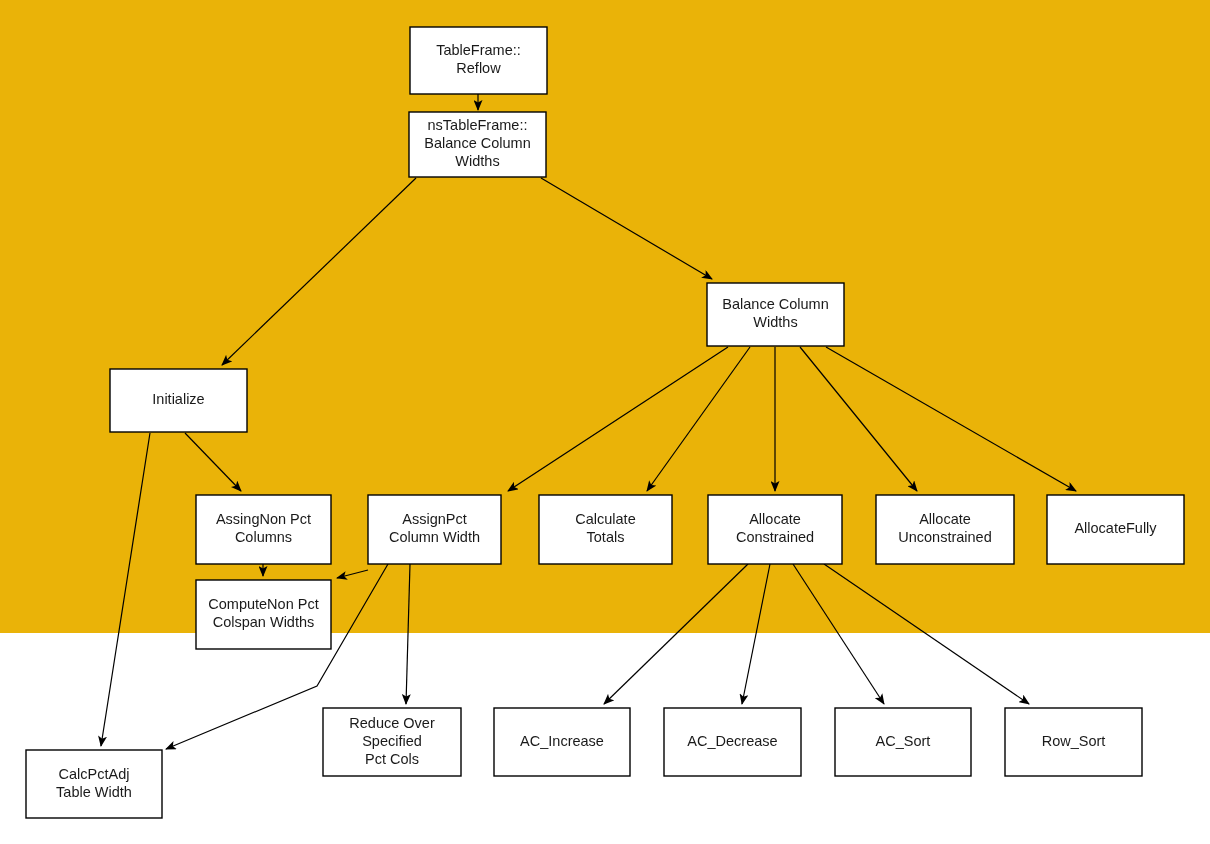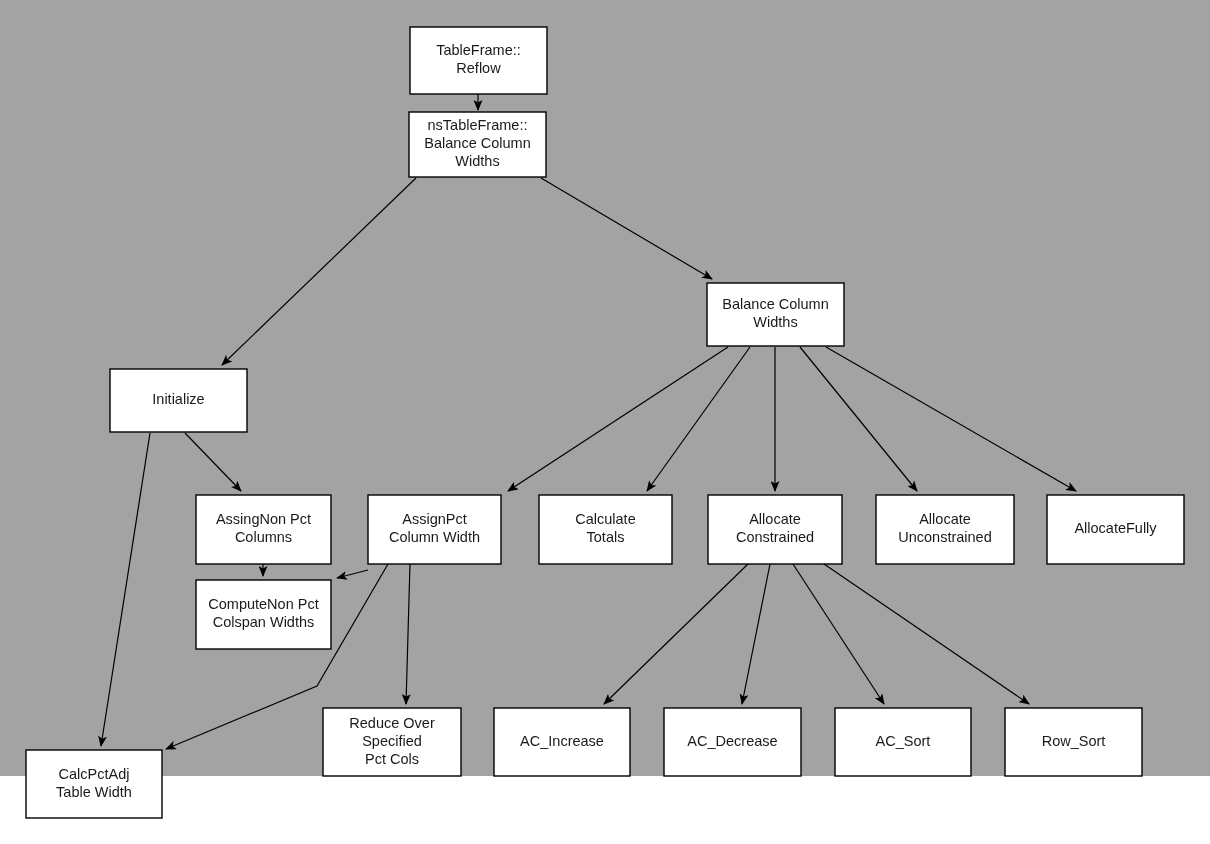--- a/index.html
+++ b/index.html
@@ -9,22 +9,22 @@
   }
   body {
     width: 1210px;
     height: 844px;
     font-family: "Liberation Sans", sans-serif;
     overflow: hidden;
   }
   #diagram-root {
     position: relative;
     width: 1210px;
-    height: 776px;
-    background: #a3a3a3;
+    height: 633px;
+    background: #eab308;
   }
   svg#flowchart {
     display: block;
     width: 1210px;
     height: 844px;
   }
   .node-box {
     fill: #ffffff;
     stroke: #000000;
     stroke-width: 1.4;

